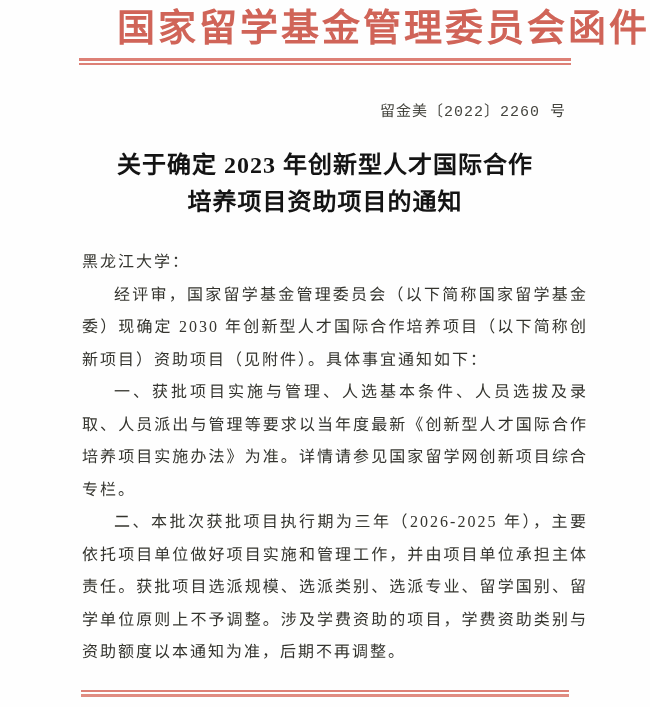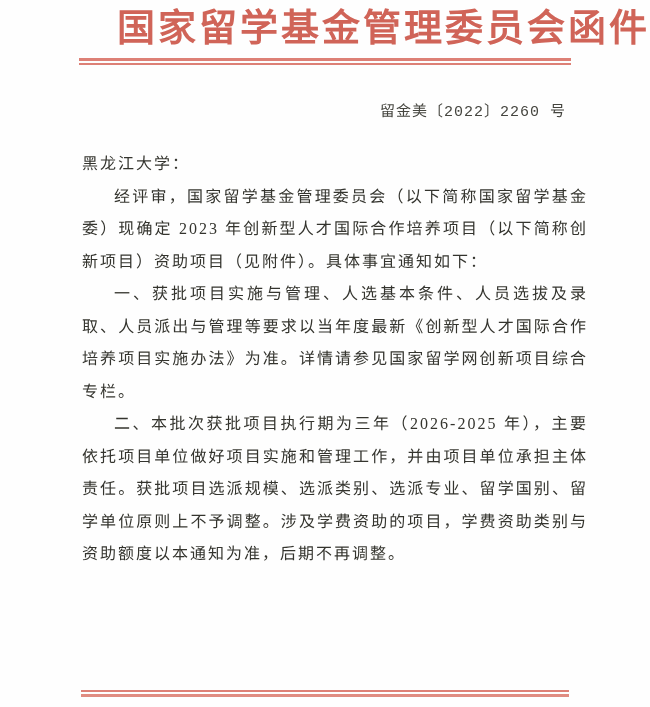--- a/index.html
+++ b/index.html
@@ -83,23 +83,24 @@
 <body>
 
 <div class="page">
 
   <div class="letterhead">国家留学基金管理委员会函件</div>
 
   <div class="rule rule-top"></div>
 
   <div class="doc-number">留金美〔2022〕2260 号</div>
 
+  <h1 class="notice-title"><span>关于确定 2023 年创新型人才国际合作</span><br><span>培养项目资助项目的通知</span></h1>
 
   <div class="body-text">
     <p>黑龙江大学：</p>
-    <p class="indent">经评审，国家留学基金管理委员会（以下简称国家留学基金委）现确定 2023 年创新型人才国际合作培养项目（以下简称创新项目）资助项目（见附件）。具体事宜通知如下：</p>
+    <p class="indent">经评审，国家留学基金管理委员会（以下简称国家留学基金委）现确定 2030 年创新型人才国际合作培养项目（以下简称创新项目）资助项目（见附件）。具体事宜通知如下：</p>
     <p class="indent">一、获批项目实施与管理、人选基本条件、人员选拔及录取、人员派出与管理等要求以当年度最新《创新型人才国际合作培养项目实施办法》为准。详情请参见国家留学网创新项目综合专栏。</p>
     <p class="indent">二、本批次获批项目执行期为三年（2026-2025 年），主要依托项目单位做好项目实施和管理工作，并由项目单位承担主体责任。获批项目选派规模、选派类别、选派专业、留学国别、留学单位原则上不予调整。涉及学费资助的项目，学费资助类别与资助额度以本通知为准，后期不再调整。</p>
   </div>
 
   <div class="rule rule-bottom"></div>
 
 </div>
 
 </body></html>

